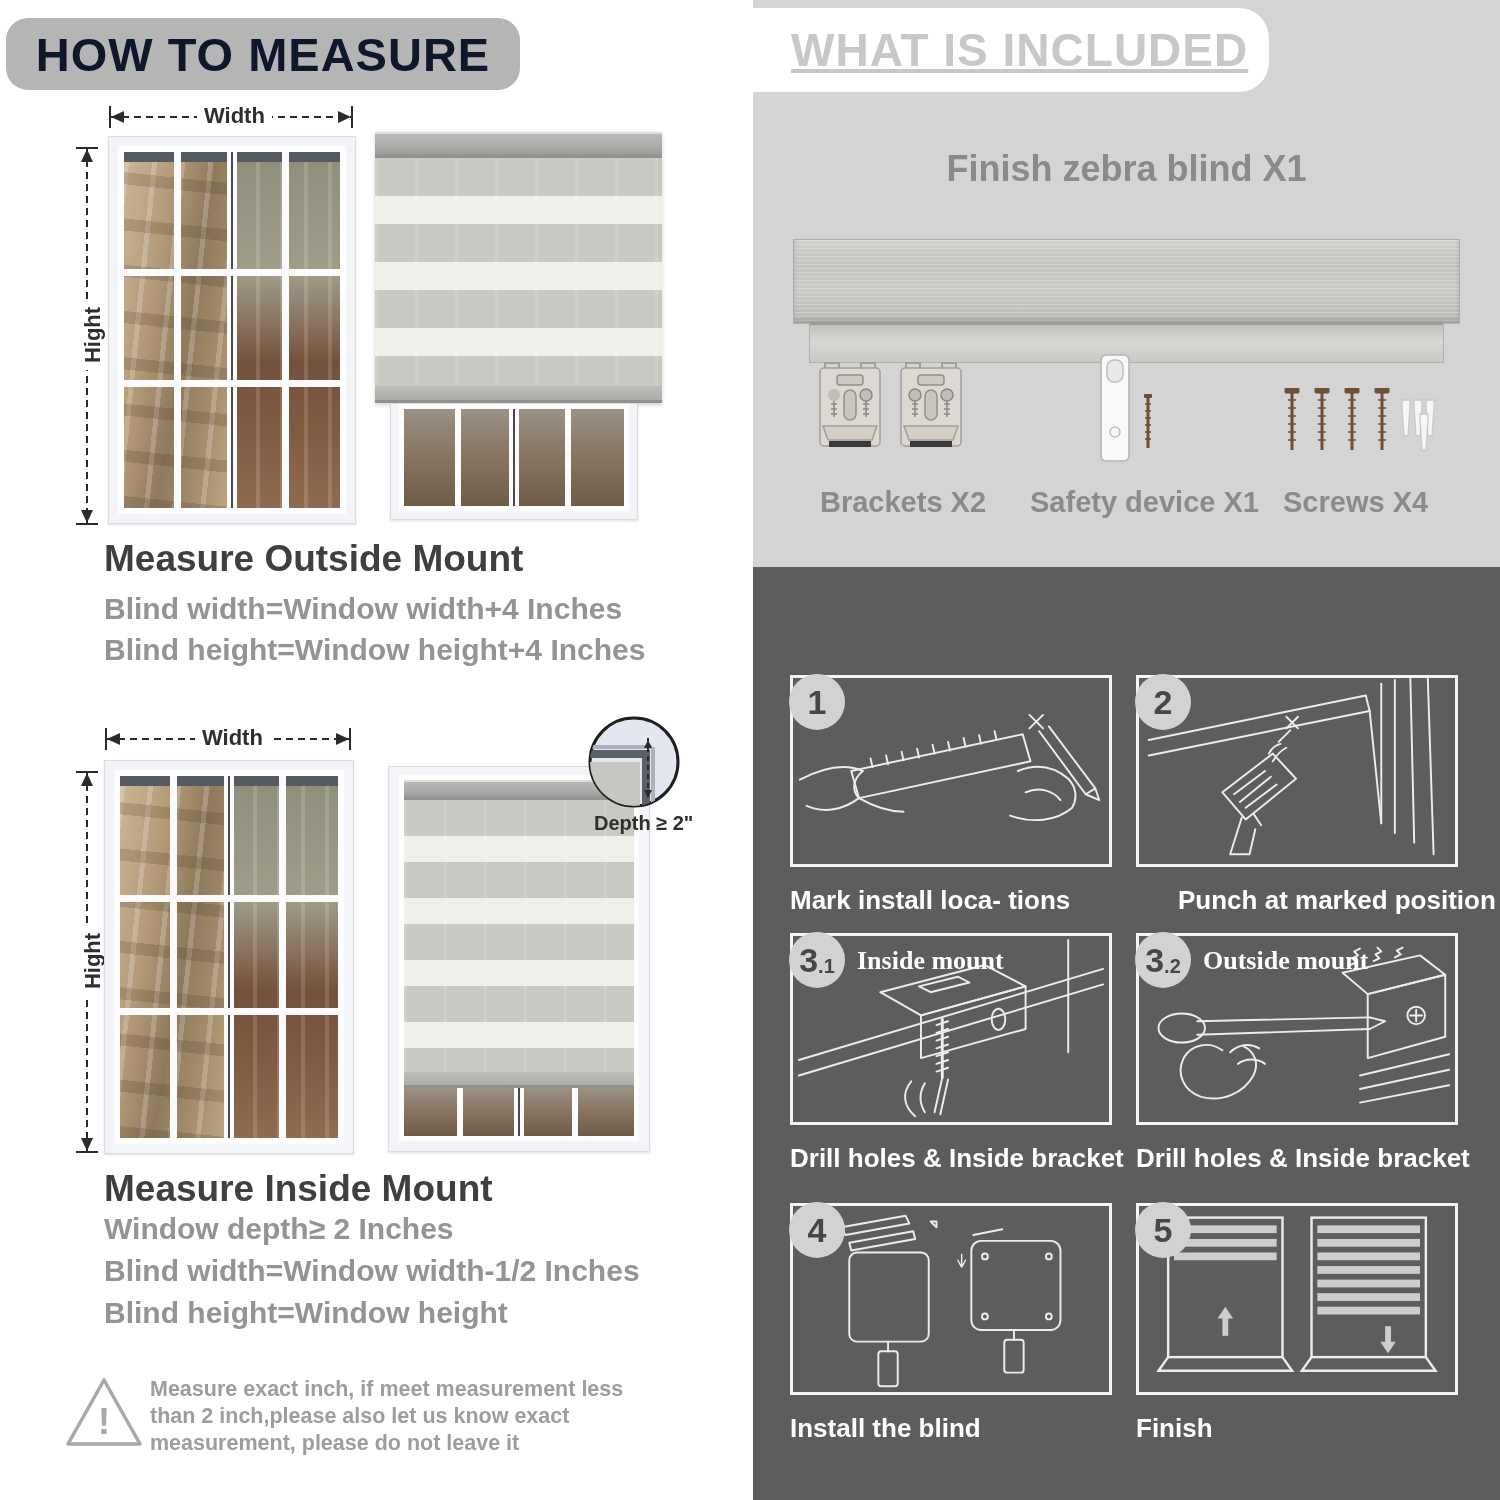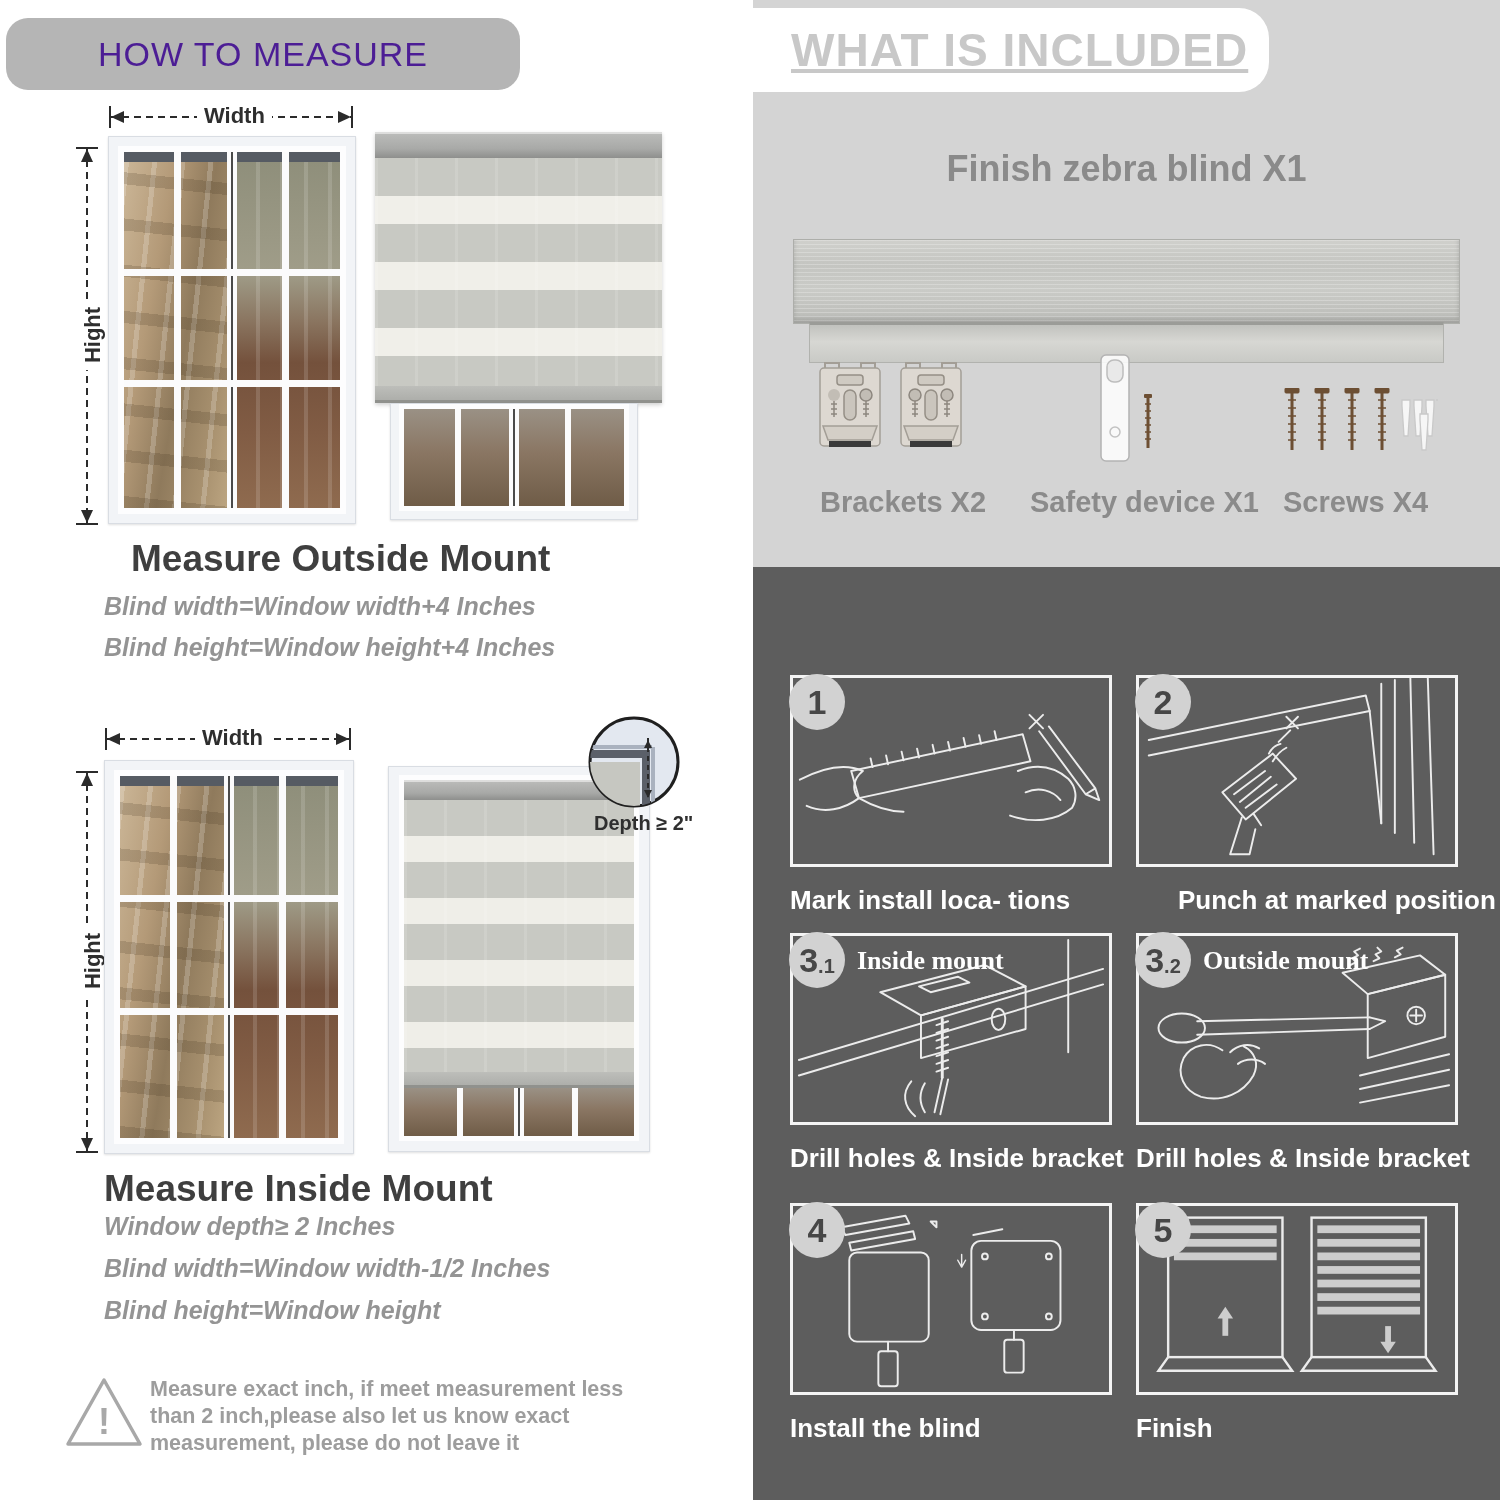--- a/index.html
+++ b/index.html
@@ -3,33 +3,33 @@
 <meta charset="utf-8">
 <style>
   html,body{margin:0;padding:0;background:#ffffff;}
   .canvas{position:relative;width:1500px;height:1500px;background:#ffffff;
           font-family:"Liberation Sans",sans-serif;overflow:hidden;}
   .abs{position:absolute;}
 
   
   .band-gray{left:6px;top:18px;width:514px;height:72px;background:#b5b5b5;border-radius:22px;
              display:flex;align-items:center;justify-content:center;}
-  .band-gray span{color:#4c1d95;font-size:34px;font-weight:400;letter-spacing:1px;}
+  .band-gray span{color:#0f172a;font-size:47px;font-weight:700;letter-spacing:1px;}
   .panel-light{left:753px;top:0;width:747px;height:567px;background:#d4d4d4;}
   .panel-dark{left:753px;top:567px;width:747px;height:933px;background:#5d5d5d;}
   .band-white{left:0;top:8px;width:516px;height:84px;background:#ffffff;
               border-radius:0 30px 30px 0;display:flex;align-items:center;}
   .band-white span{color:#c8c8c8;font-size:46px;font-weight:700;padding-left:38px;letter-spacing:1px;text-decoration:underline;}
   .band-white2{left:0;top:10px;width:616px;height:85px;background:#ffffff;
                border-radius:0 34px 34px 0;display:flex;align-items:center;}
   .band-white2 span{color:#4b4b4b;font-size:42px;font-weight:700;padding-left:38px;}
 
   
   .h-measure{font-size:37px;font-weight:700;color:#3f3f3f;}
-  .body-line{font-size:25px;font-weight:700;color:#949494;font-style:italic;}
+  .body-line{font-size:30px;font-weight:700;color:#949494;}
   .dim-label{font-size:22px;font-weight:700;color:#2e2e2e;background:#ffffff;padding:0 7px;}
   .depth-label{font-size:20px;font-weight:700;color:#2f2f2f;}
   .warn-text{font-size:21.5px;font-weight:700;color:#9d9d9d;line-height:1.25;width:492px;}
 
   
   .winframe{background:#f2f4f7;border:1px solid #d9dde3;box-shadow:0 1px 2px rgba(0,0,0,.12);}
   .glass{position:absolute;left:9px;top:9px;right:9px;bottom:9px;border:6px solid #fdfdfe;overflow:hidden;}
   .sash-top{position:absolute;left:0;top:0;right:0;height:10px;background:#565b63;}
   .photo-l{position:absolute;left:0;top:10px;width:50%;bottom:0;
      background:
@@ -126,21 +126,21 @@
   </div>
 
   <div class="abs winframe" style="left:390px;top:403px;width:246px;height:115px;">
     <div class="glass street" style="border-width:5px;left:8px;top:0;right:8px;bottom:8px;">
       <div class="mull-v" style="left:23%;width:6px;"></div>
       <div class="mull-c" style="left:calc(50% - 5px);"></div>
       <div class="mull-v" style="left:73%;width:6px;"></div>
     </div>
   </div>
 
-  <div class="abs h-measure" style="left:104px;top:538px;margin-left:27px;">Measure Outside Mount</div>
+  <div class="abs h-measure" style="left:104px;top:538px;">Measure Outside Mount</div>
   <div class="abs body-line" style="left:104px;top:592px;">Blind width=Window width+4 Inches</div>
   <div class="abs body-line" style="left:104px;top:633px;">Blind height=Window height+4 Inches</div>
 
   <svg class="abs" style="left:104px;top:726px;" width="248" height="26">
     <line x1="2" y1="13" x2="246" y2="13" stroke="#2b2b2b" stroke-width="2" stroke-dasharray="7 5"></line>
     <line x1="2" y1="2" x2="2" y2="24" stroke="#2b2b2b" stroke-width="2"></line>
     <line x1="246" y1="2" x2="246" y2="24" stroke="#2b2b2b" stroke-width="2"></line>
     <polygon points="3,13 16,7 16,19" fill="#2b2b2b"></polygon>
     <polygon points="245,13 232,7 232,19" fill="#2b2b2b"></polygon>
   </svg>

